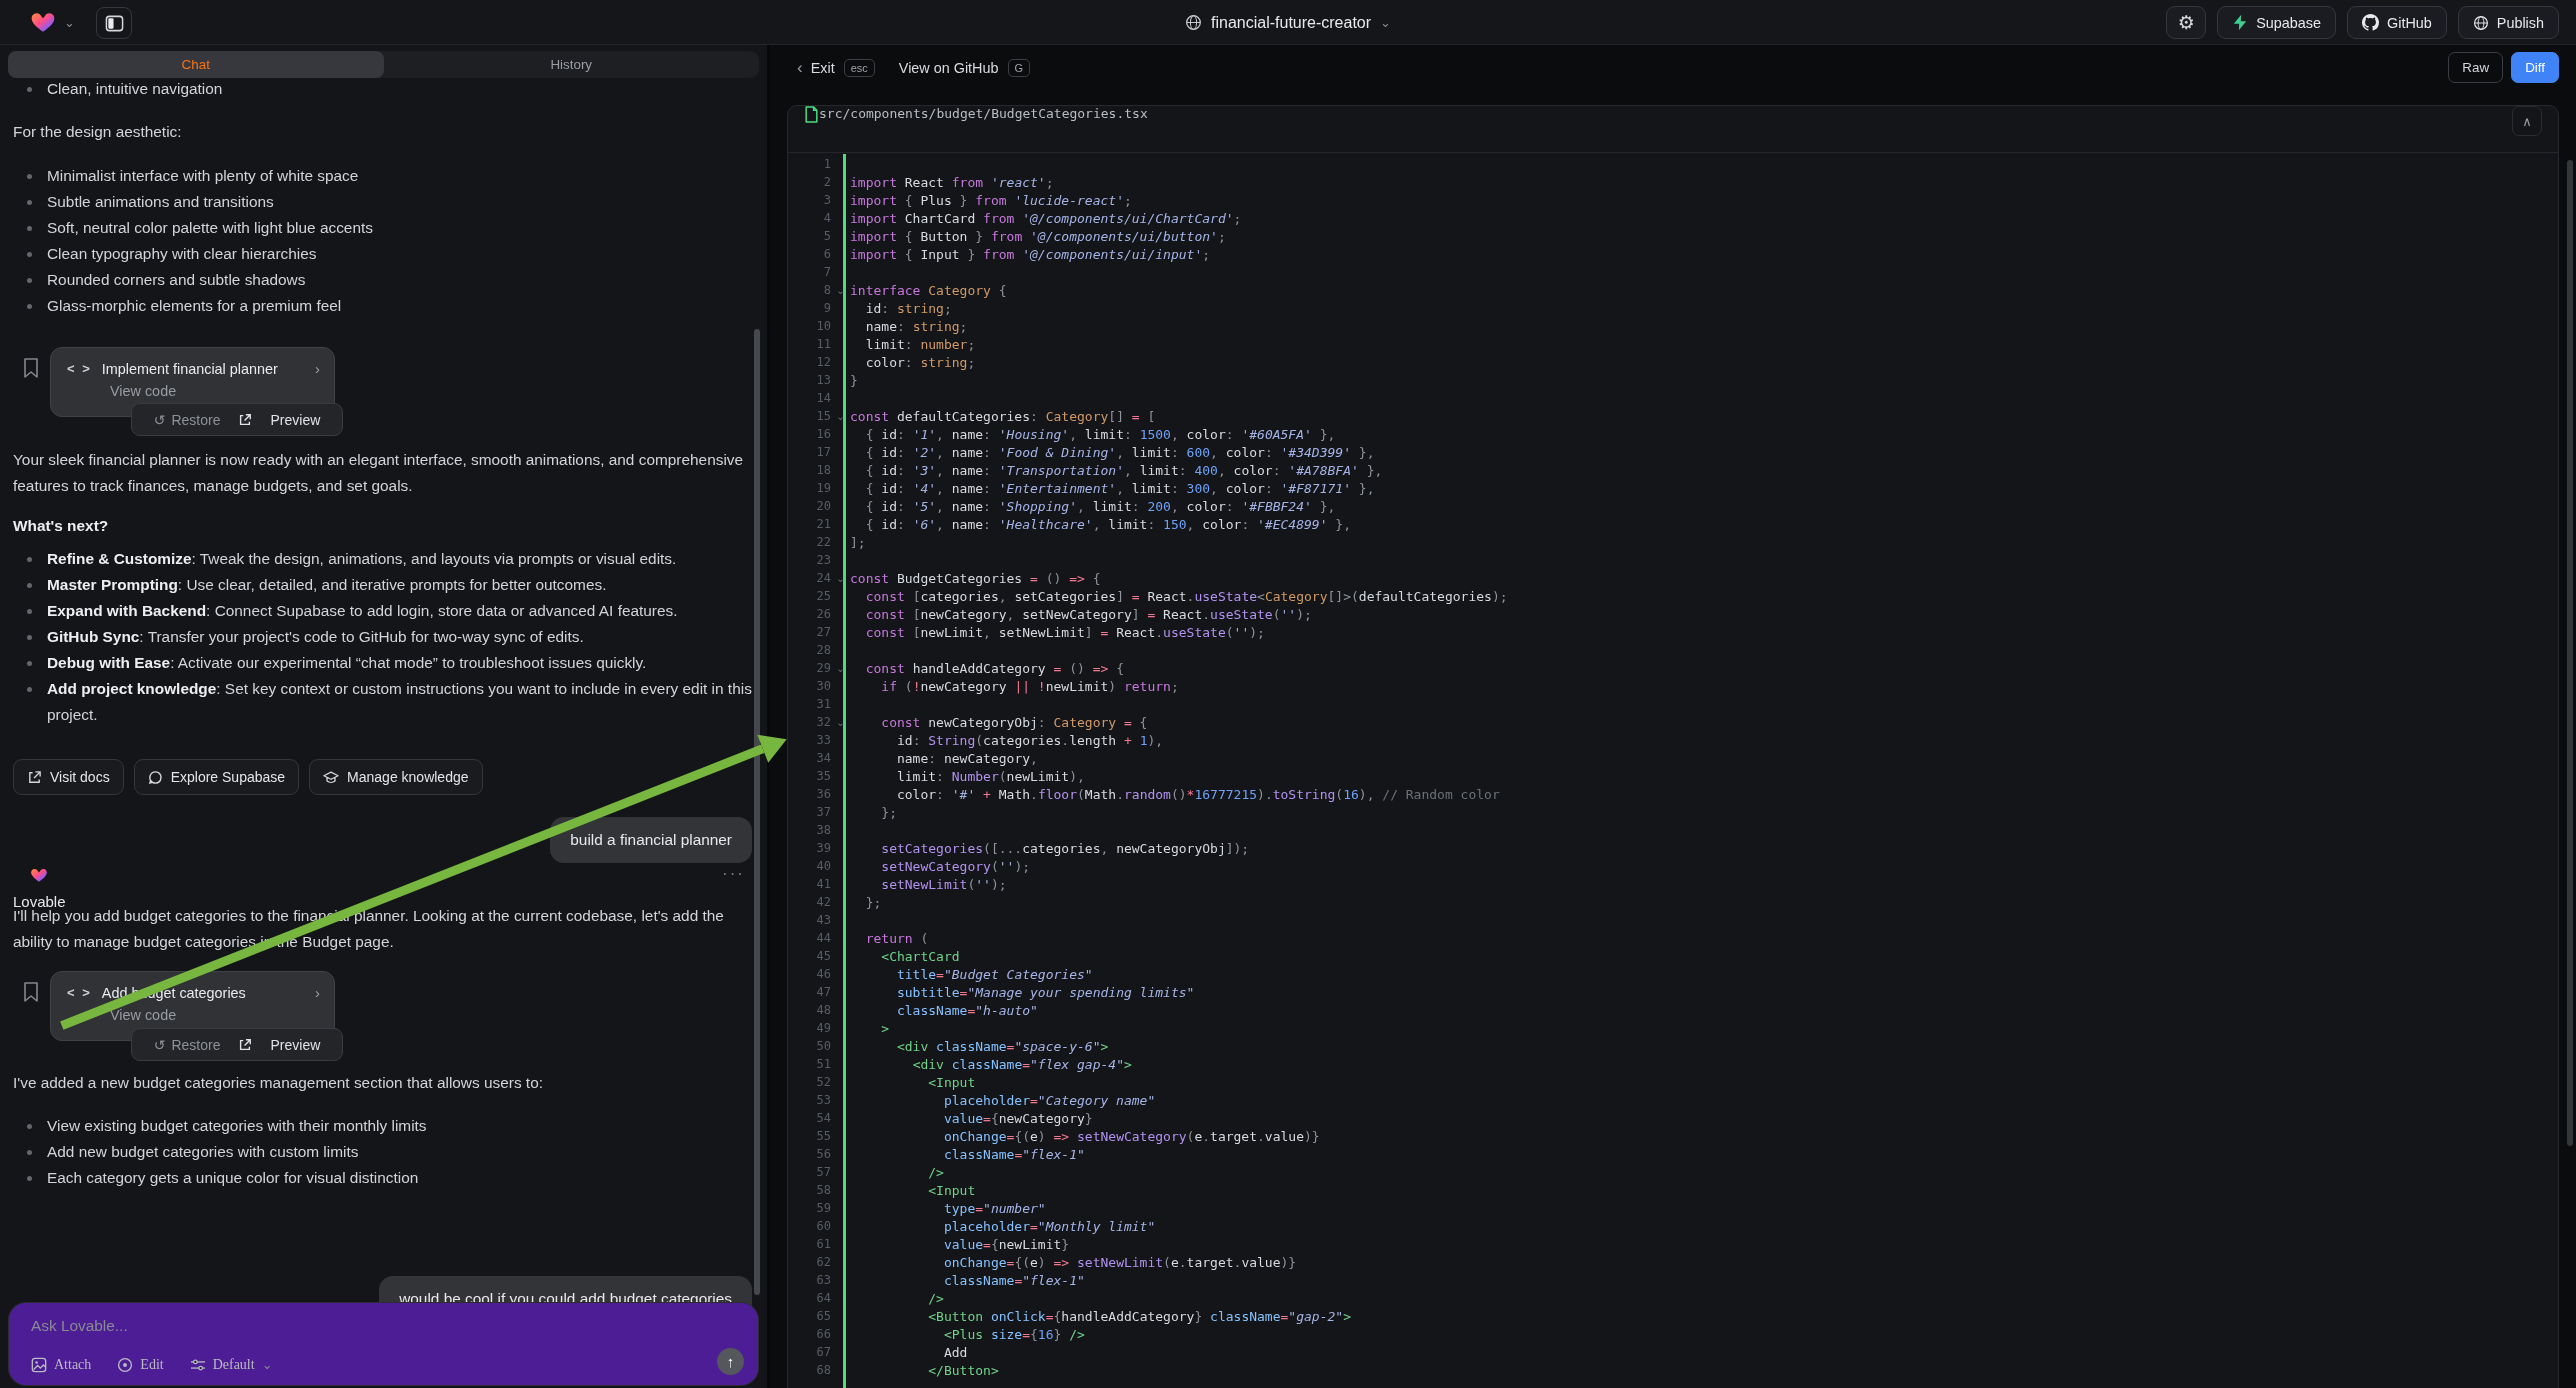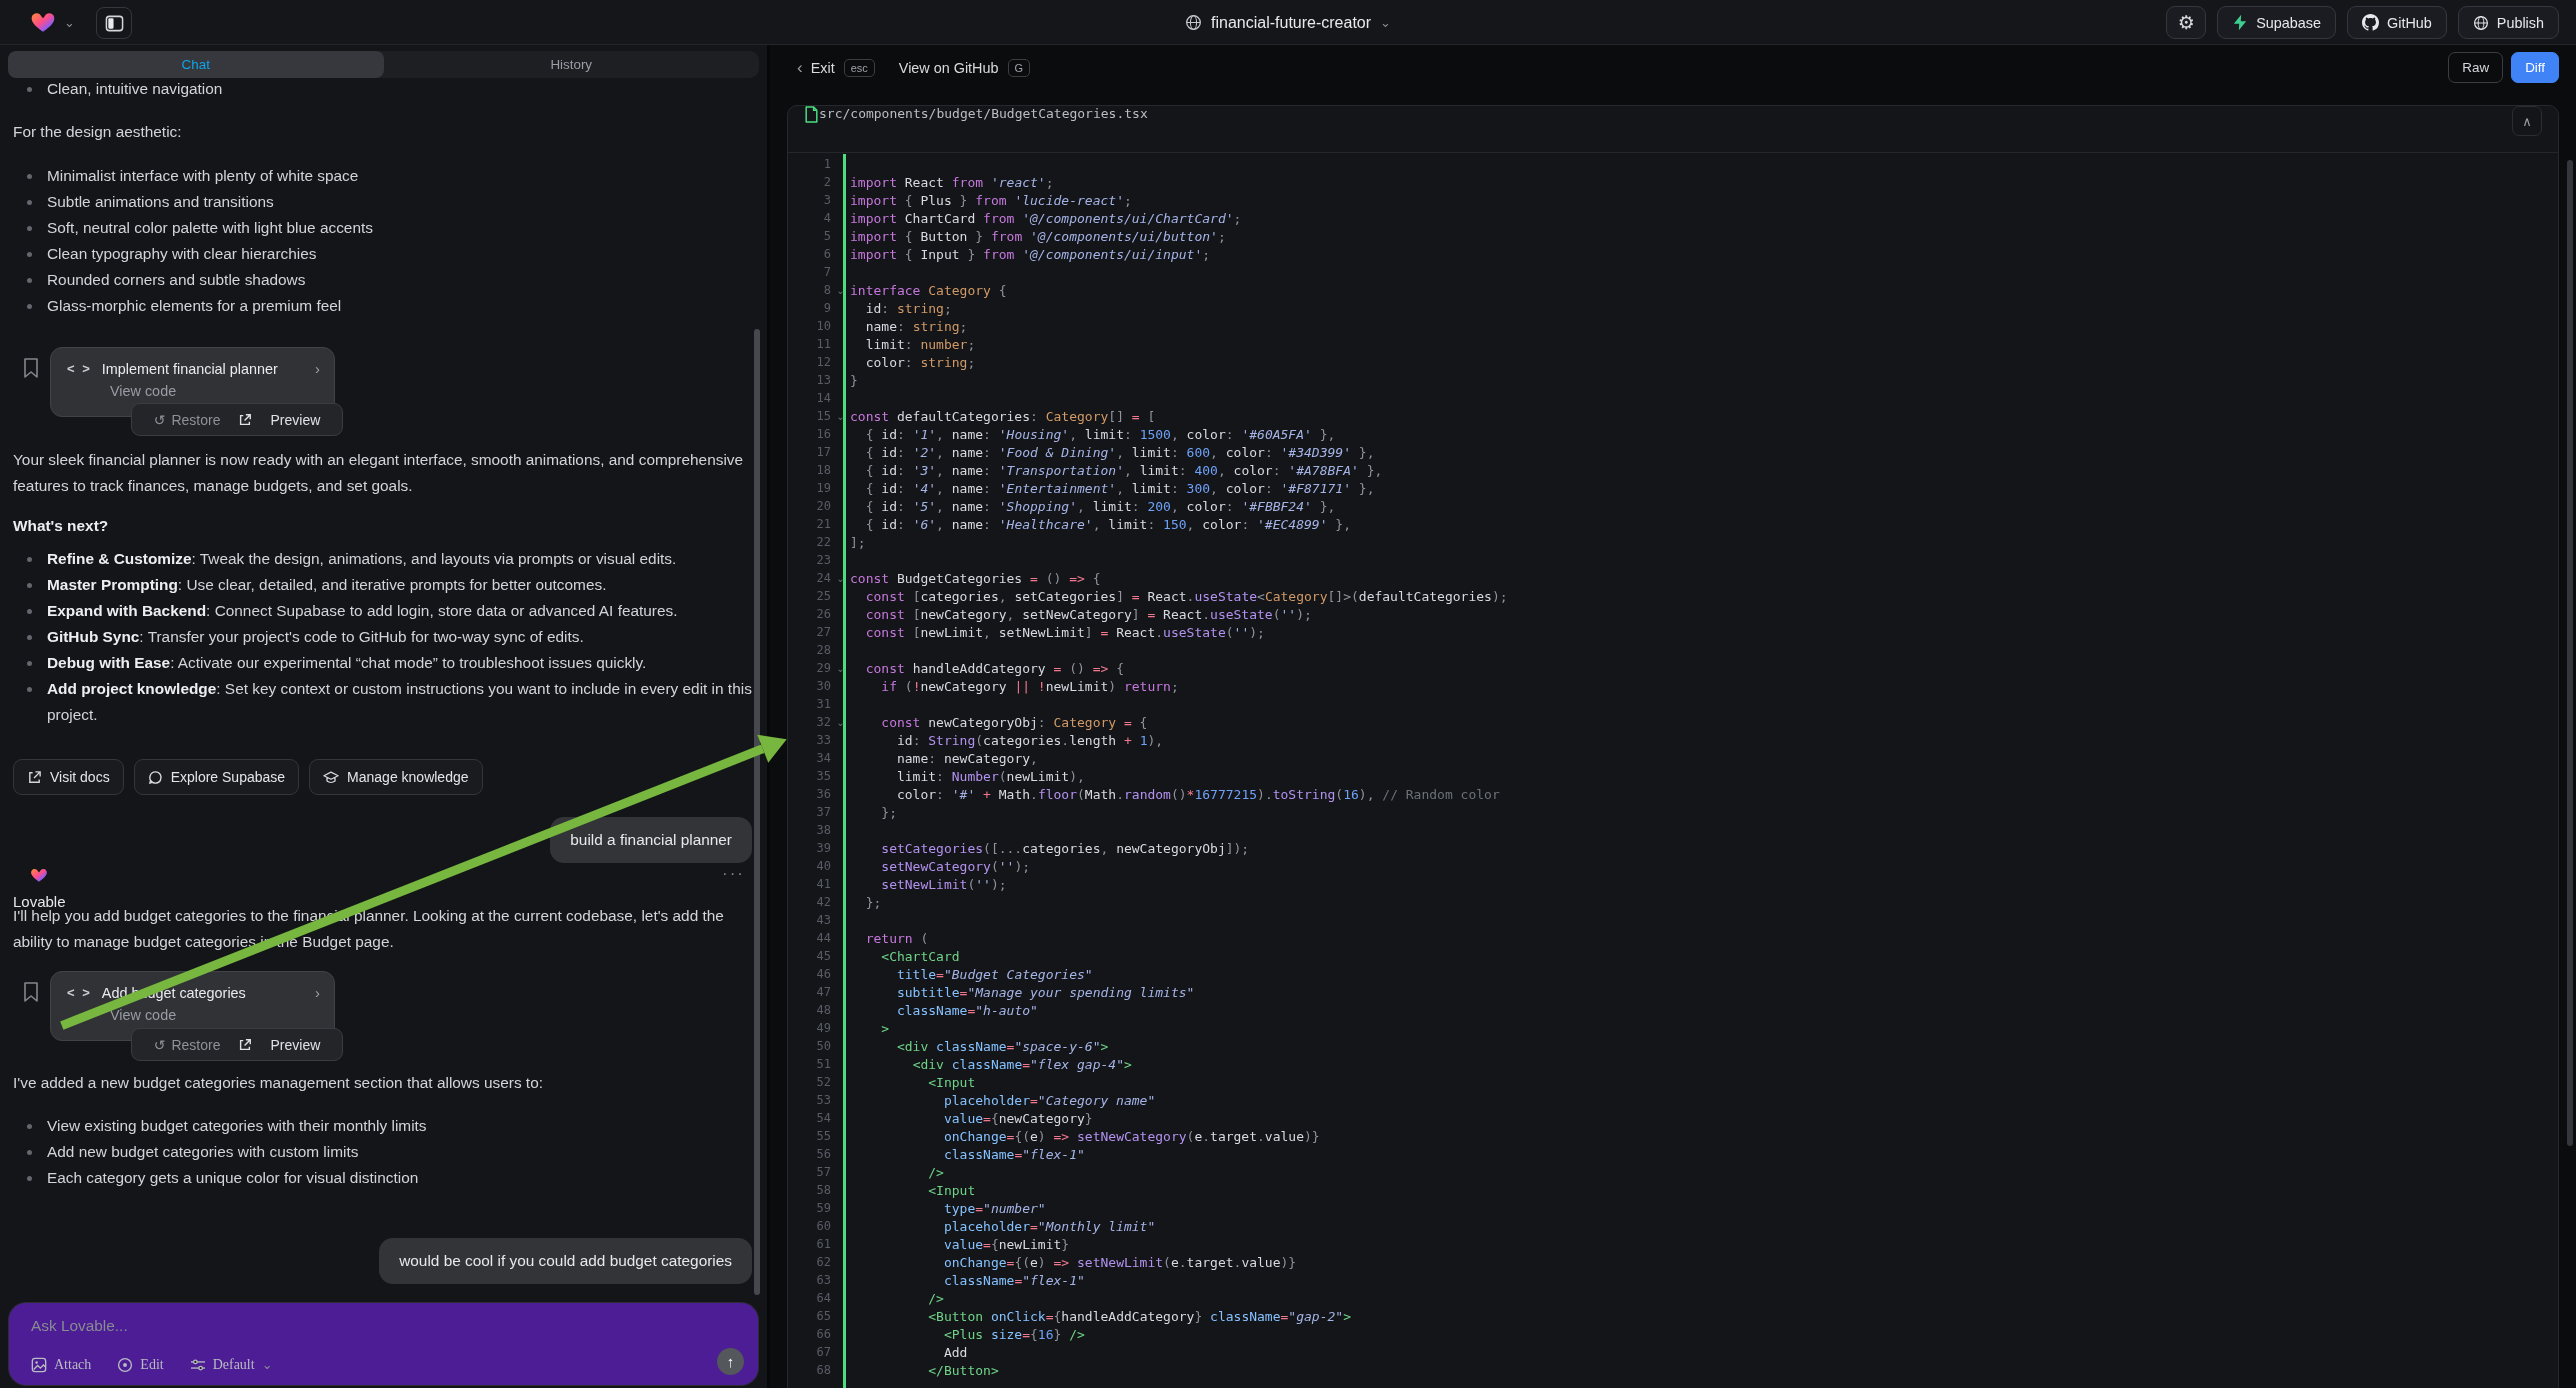--- a/index.html
+++ b/index.html
@@ -23,21 +23,21 @@
   .iconbtn { width:40px; height:33px; display:flex; align-items:center; justify-content:center;
     background:#1b1c21; border:1px solid #34373d; border-radius:9px; color:#d8dadd; font-size:19px; }
 
   
   #chat { position:absolute; left:0; top:45px; width:767px; height:1343px; background:#141518; }
   #divider { position:absolute; left:767px; top:45px; width:3px; height:1343px; background:#070809; }
   #tabbar { position:absolute; left:8px; top:6px; width:751px; height:27px;
     background:#1d1f23; border-radius:9px; display:flex; }
   .tab { flex:1; display:flex; align-items:center; justify-content:center;
     font-size:13.4px; color:#9a9da4; border-radius:8px; }
-  .tab.active { background:#36383d; color:#0ea5e9; }
+  .tab.active { background:#36383d; color:#f97316; }
 
   .msg-text { color:#d2d4d9; font-size:15.4px; line-height:26px; }
   .bold-w { color:#eceef1; font-weight:bold; }
   ul.bul { list-style:none; }
   ul.bul li { position:relative; padding-left:34px; color:#d2d4d9; font-size:15.4px; line-height:26px; }
   ul.bul li::before { content:""; position:absolute; left:14px; top:11px; width:5px; height:5px;
     border-radius:50%; background:#63666d; }
 
   .vcard { position:absolute; left:50px; width:285px; height:70px; background:#303236;
     border:1px solid #404248; border-radius:12px; }
@@ -279,21 +279,21 @@
   </div>
 
   <div class="msg-text abs" style="left:13px; top:1025px; width:747px;">I've added a new budget categories management section that allows users to:</div>
 
   <ul class="bul abs" style="left:13px; top:1068px; width:745px;">
     <li>View existing budget categories with their monthly limits</li>
     <li>Add new budget categories with custom limits</li>
     <li>Each category gets a unique color for visual distinction</li>
   </ul>
 
-  <div class="bubble" style="right:15px; top:1193px;">would be cool if you could add budget categories</div>
+  <div class="bubble" style="right:15px; top:1231px;">would be cool if you could add budget categories</div>
 
   <div id="composer">
     <div class="ph">Ask Lovable...</div>
     <div id="comp-row">
       <span class="comp-item">
         <svg class="ic" width="16" height="16" viewBox="0 0 18 18">
           <rect x="1.5" y="1.5" width="15" height="15" rx="3" fill="none" stroke="#b9bcc2" stroke-width="1.5"></rect>
           <circle cx="6.3" cy="6.3" r="1.4" fill="#b9bcc2"></circle>
           <path d="M3 14l4.5-4.5 3 3L14 9l2.5 2.5" fill="none" stroke="#b9bcc2" stroke-width="1.5"></path>
         </svg>

